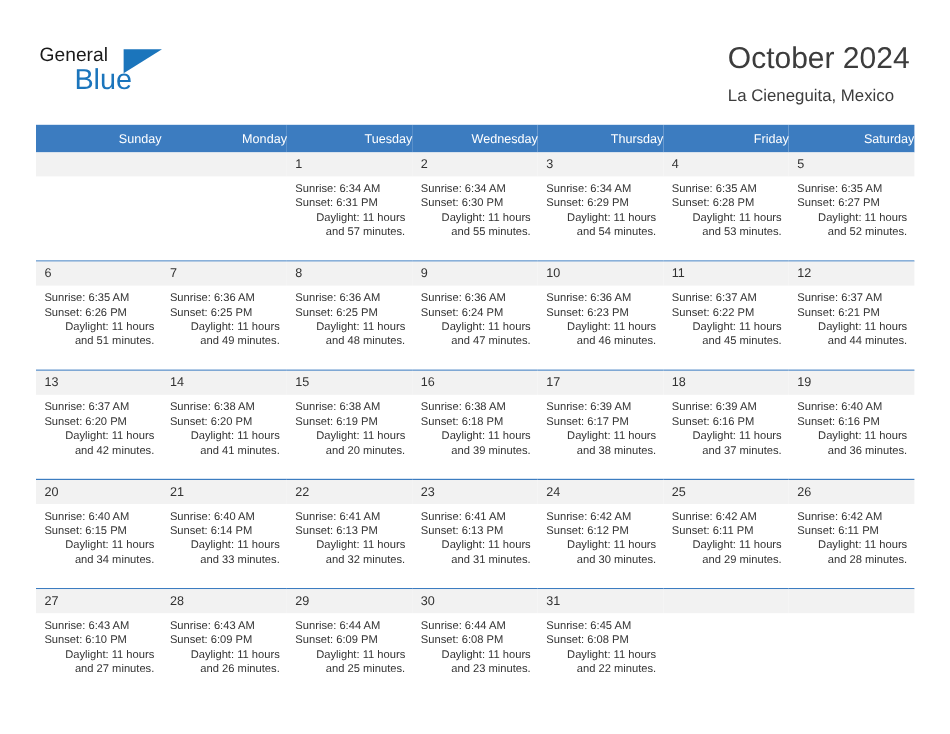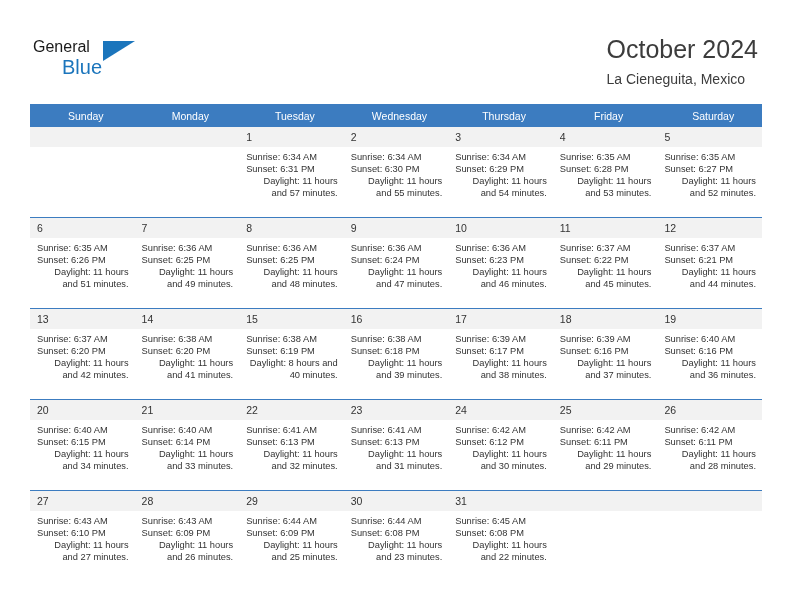--- a/index.html
+++ b/index.html
@@ -43,21 +43,21 @@
     font-size: 16px;
     letter-spacing: 0px;
     color: #1a1a1a;
     font-family: "Liberation Sans", sans-serif;
     line-height: 22px;
   }
   .logo-blue {
     position: absolute;
     left: 29px;
     top: 20px;
-    font-size: 20px;
+    font-size: 24px;
     color: #1b75bc;
     font-family: "Liberation Sans", sans-serif;
     line-height: 22px;
   }
   .logo-triangle {
     position: absolute;
     left: 70px;
     top: 5px;
     width: 0;
     height: 0;
@@ -94,21 +94,21 @@
     top: 104px;
     width: 732px;
     border-collapse: collapse;
     table-layout: fixed;
   }
   .calendar th {
     background: #3c7cc0;
     color: #ffffff;
     font-size: 10.5px;
     font-weight: normal;
-    text-align: center;
+    text-align: right;
     padding: 5px 0 5px 7px;
     height: 13px;
     border: none;
   }
   .calendar td {
     vertical-align: top;
     padding: 0;
     border: none;
     width: 104.57px;
   }
@@ -305,21 +305,21 @@
               <div class="info-line">Sunrise: 6:38 AM</div>
               <div class="info-line">Sunset: 6:20 PM</div>
               <div class="info-daylight">Daylight: 11 hours and 41 minutes.</div>
             </div>
           </td>
           <td class="day-cell">
             <div class="daynum">15</div>
             <div class="info">
               <div class="info-line">Sunrise: 6:38 AM</div>
               <div class="info-line">Sunset: 6:19 PM</div>
-              <div class="info-daylight">Daylight: 8 hours and 40 minutes.</div>
+              <div class="info-daylight">Daylight: 11 hours and 20 minutes.</div>
             </div>
           </td>
           <td class="day-cell">
             <div class="daynum">16</div>
             <div class="info">
               <div class="info-line">Sunrise: 6:38 AM</div>
               <div class="info-line">Sunset: 6:18 PM</div>
               <div class="info-daylight">Daylight: 11 hours and 39 minutes.</div>
             </div>
           </td>

